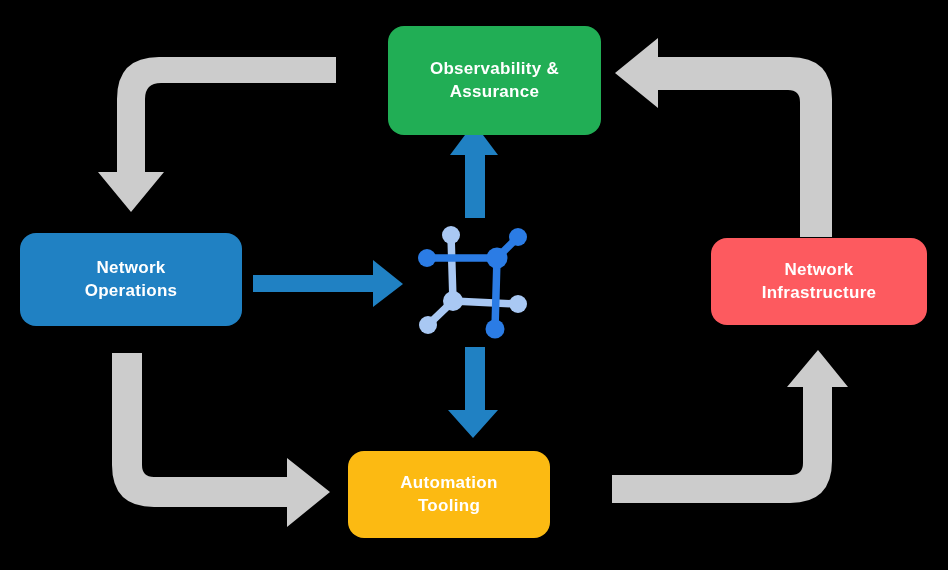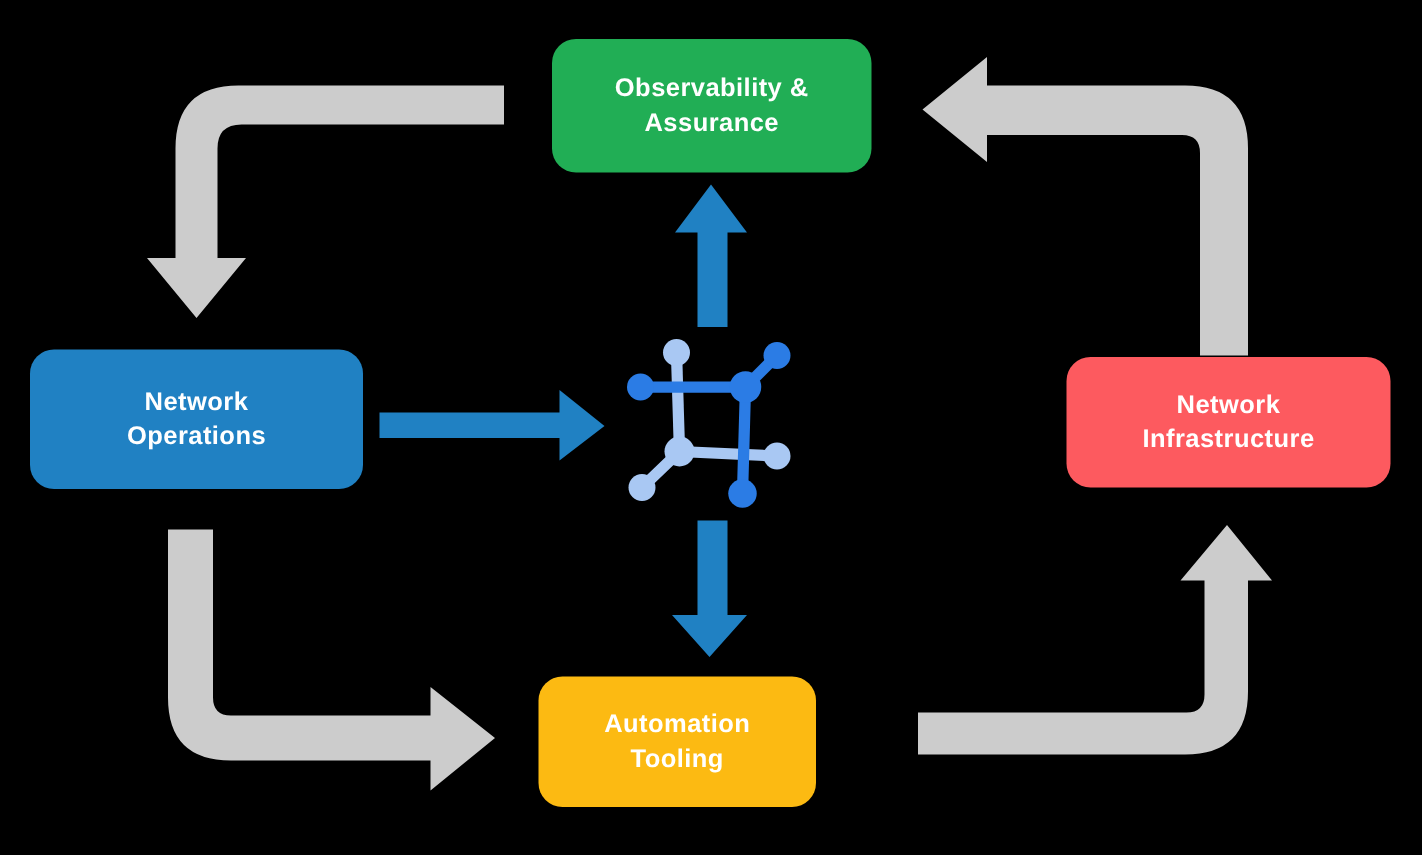--- a/index.html
+++ b/index.html
@@ -22,24 +22,24 @@
     align-items: center;
     justify-content: center;
     text-align: center;
     color: #ffffff;
     font-size: 17px;
     font-weight: bold;
     letter-spacing: 0.3px;
     line-height: 1.35;
   }
   .node-label { white-space: pre-line; }
-  .node-observability  { left: 368px; top: 26px;  width: 213px; height: 89px; }
+  .node-observability  { left: 388px; top: 26px;  width: 213px; height: 109px; }
   .node-operations     { left: 20px;  top: 233px; width: 222px; height: 93px; }
   .node-infrastructure { left: 711px; top: 238px; width: 216px; height: 87px; }
-  .node-automation     { left: 359px; top: 451px; width: 185px; height: 87px; }
+  .node-automation     { left: 348px; top: 451px; width: 202px; height: 87px; }
   .icon-layer { left: 415px; top: 222px; }
 </style>
 </head>
 <body>
 
 <div class="canvas">
 
   <svg class="arrows-layer" width="948" height="570" viewBox="0 0 948 570">
     <path d="M336,57 L159,57 Q117,57 117,99 L117,172 L98,172 L131,212 L164,172 L145,172 L145,99 Q145,83 161,83 L336,83 Z" fill="#CCCCCC"></path>
     <path d="M832,237 L800,237 L800,102 Q800,90 788,90 L658,90 L658,108 L615,73 L658,38 L658,57 L790,57 Q832,57 832,99 Z" fill="#CCCCCC"></path>

